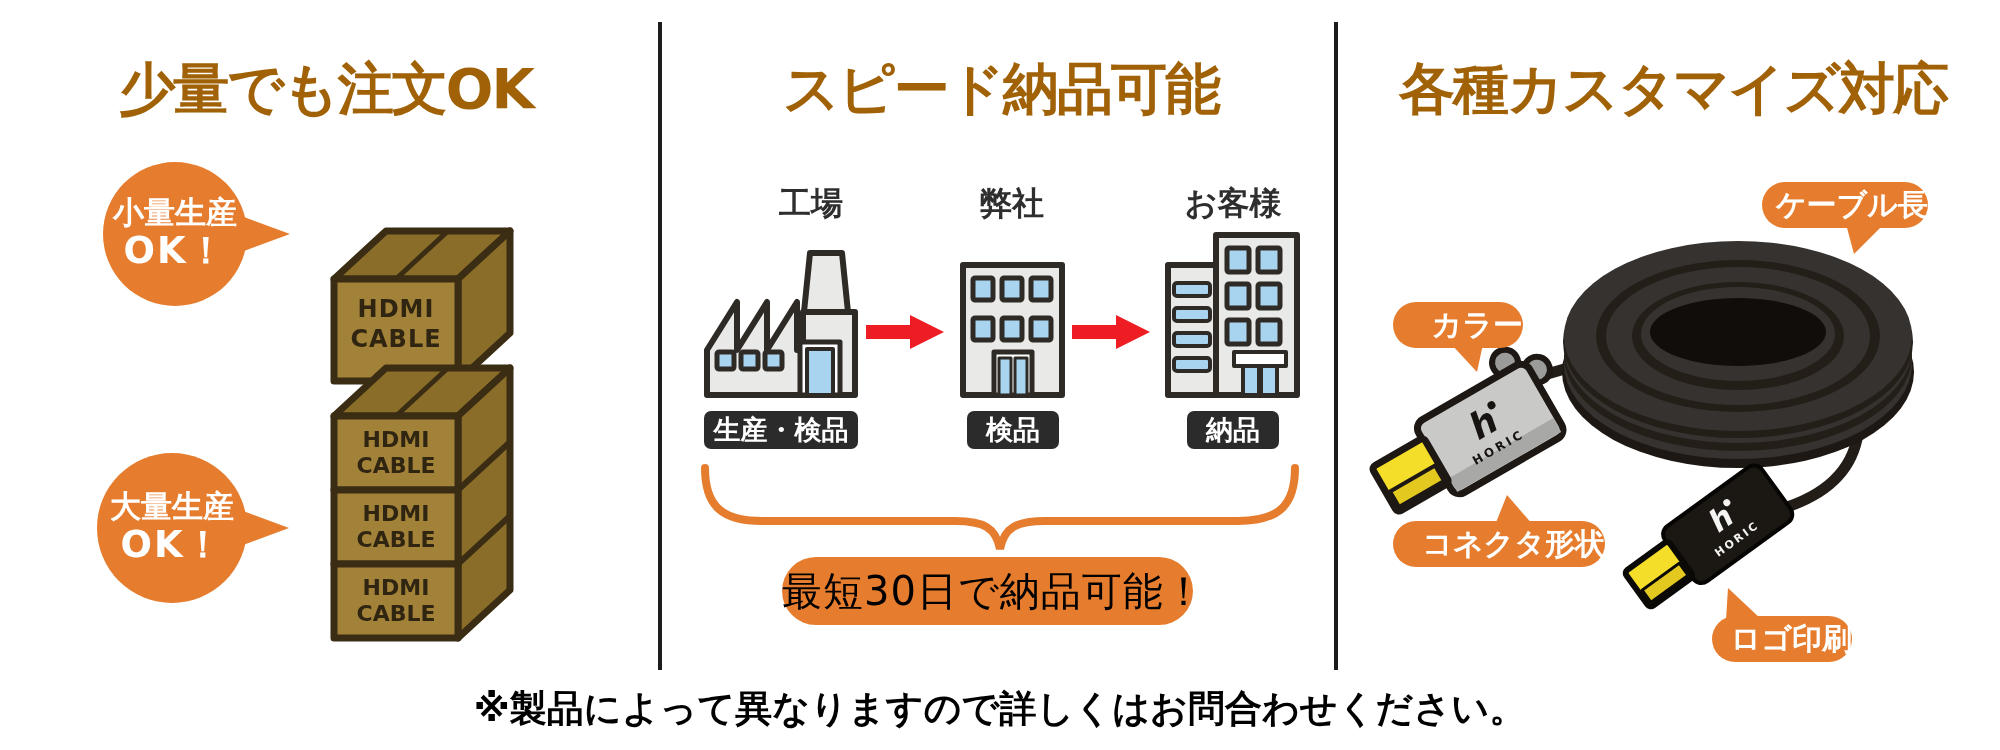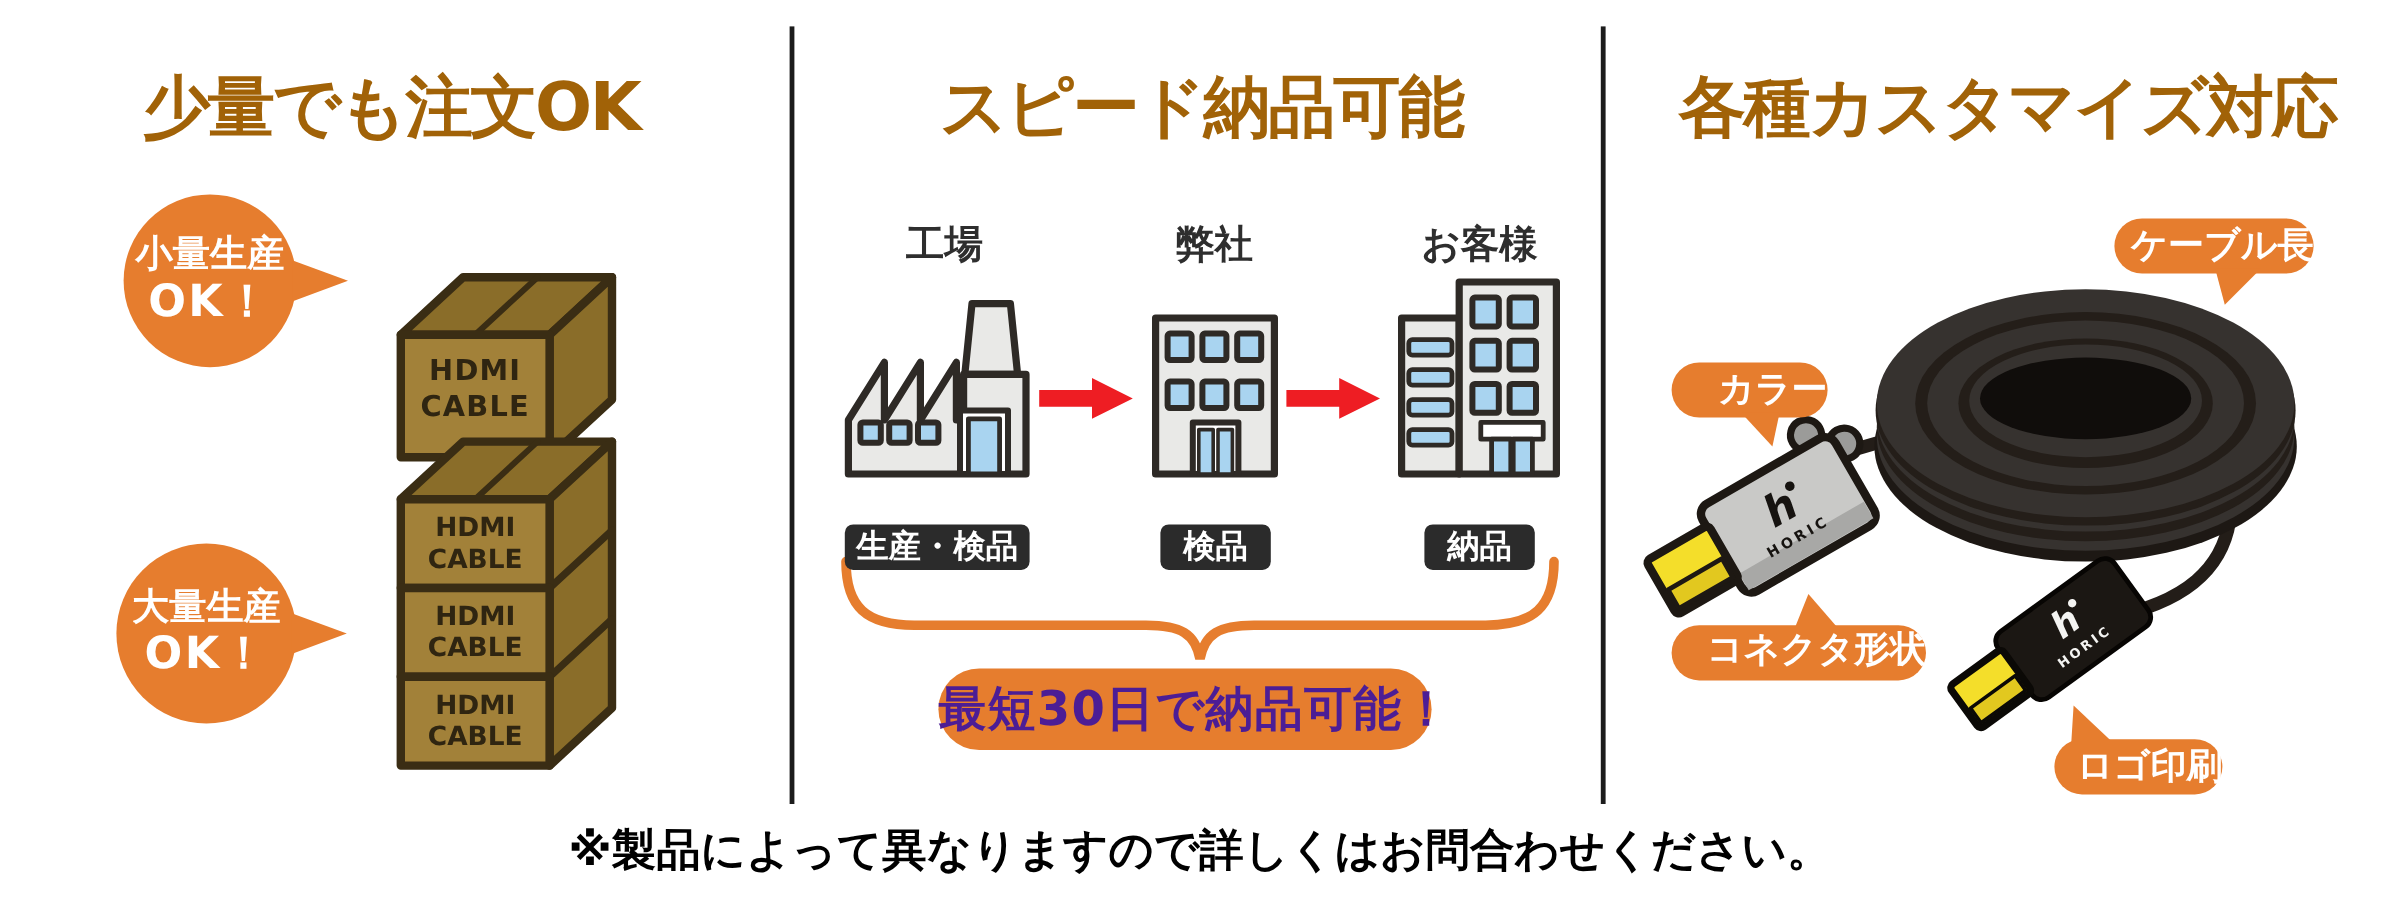--- a/index.html
+++ b/index.html
@@ -33,43 +33,43 @@
   #bubble-large .tail{right:-42px;top:58px;}
   
   .step-name{
     position:absolute;top:182px;width:200px;text-align:center;
     font-size:32px;font-weight:800;color:#2e2e2e;z-index:3;white-space:nowrap;
   }
   
   .tag{
     position:absolute;top:411px;height:38px;border-radius:7px;background:#2B2B2B;
     color:#ffffff;font-size:27px;line-height:38px;font-weight:700;text-align:center;
-    z-index:3;white-space:nowrap;margin-top:26px;
+    z-index:3;white-space:nowrap;
   }
   
   .pill{
     position:absolute;left:782px;top:557px;width:411px;height:68px;border-radius:34px;
-    background:#E67D2E;color:#4c1d95;font-size:40px;line-height:68px;font-weight:700;
+    background:#E67D2E;color:#000000;font-size:40px;line-height:68px;font-weight:400;
     text-align:center;letter-spacing:1px;z-index:3;white-space:nowrap;
   }
   
   .callout{
     position:absolute;height:46px;border-radius:23px;background:#E67D2E;color:#ffffff;
     font-size:30px;line-height:46px;font-weight:800;text-align:right;z-index:3;white-space:nowrap;
   }
   .callout .tail{position:absolute;width:0;height:0;}
   #callout-cable-length{left:1762px;top:182px;width:166px;}
   #callout-cable-length .tail{
     bottom:-26px;left:84px;
     border-top:30px solid #E67D2E;border-left:8px solid transparent;border-right:30px solid transparent;}
   #callout-color{left:1393px;top:302px;width:130px;}
   #callout-color .tail{
     bottom:-24px;left:58px;
     border-top:28px solid #E67D2E;border-left:26px solid transparent;border-right:6px solid transparent;}
-  #callout-connector-shape{left:1393px;top:521px;width:212px;font-family:Liberation Mono, monospace;}
+  #callout-connector-shape{left:1393px;top:521px;width:212px;}
   #callout-connector-shape .tail{
     top:-26px;left:102px;
     border-bottom:30px solid #E67D2E;border-left:12px solid transparent;border-right:26px solid transparent;}
   #callout-logo-print{left:1712px;top:616px;width:140px;}
   #callout-logo-print .tail{
     top:-28px;left:14px;
     border-bottom:32px solid #E67D2E;border-left:2px solid transparent;border-right:34px solid transparent;}
   
   .footnote{
     position:absolute;left:0;top:684px;width:2000px;text-align:center;
@@ -222,21 +222,21 @@
     <span class="tail"></span>
   </div>
   <div class="bubble" id="bubble-large">
     <div class="inner">
       <span class="l1">大量生産</span>
       <span class="l2">OK！</span>
     </div>
     <span class="tail"></span>
   </div>
 
-  <div class="step-name" style="left:687px;">工場</div>
+  <div class="step-name" style="left:711px;">工場</div>
   <div class="step-name" style="left:1133px;">お客様</div>
   <div class="step-name" style="left:912px;">弊社</div>
 
   <div class="tag" style="left:704px;width:154px;">生産・検品</div>
   <div class="tag" style="left:967px;width:92px;">検品</div>
   <div class="tag" style="left:1187px;width:92px;">納品</div>
 
   <div class="pill">最短30日で納品可能！</div>
 
   <div class="callout" id="callout-cable-length">

